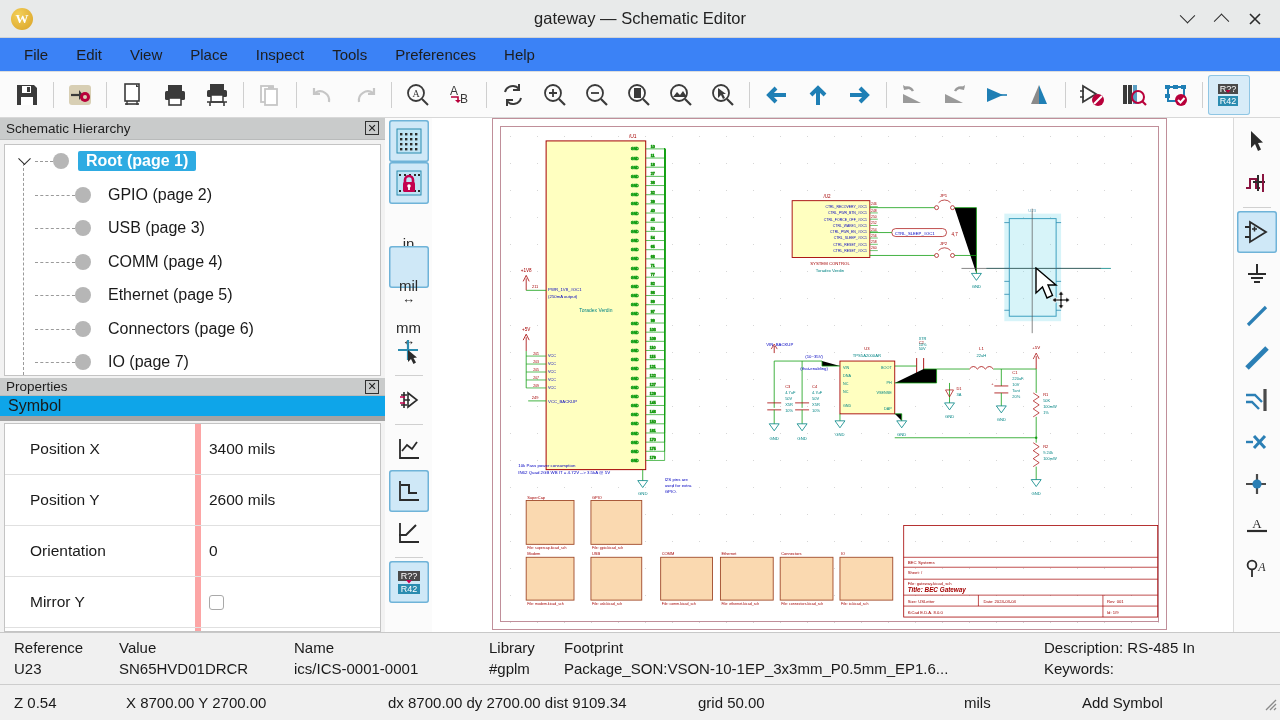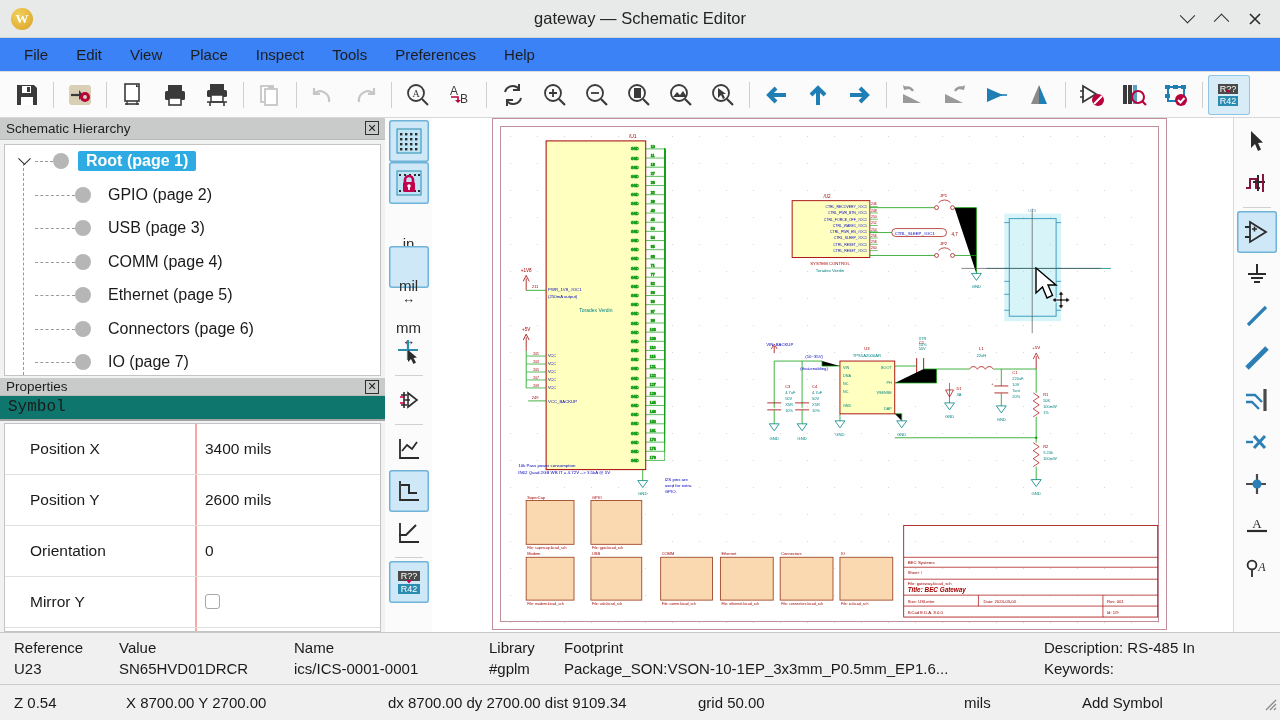--- a/index.html
+++ b/index.html
@@ -79,31 +79,31 @@
   .twisty .chev { width: 9px; height: 9px; border-width: 1.8px; }
   .dots { width: 40px; border-top: 1px dashed #9a9a9a; height: 0; margin-top: 1px; }
   .node-dot { width: 16px; height: 16px; border-radius: 50%; background: #b6b6b6; flex: 0 0 16px; }
   .tree-label { font-size: 16px; padding: 1px 8px; margin-left: 9px; color: #1a1a1a; white-space: nowrap; }
   .tree-row.selected .tree-label { background: #2eabe2; color: #ffffff; font-weight: bold; border-radius: 2px; }
   .vline { position: absolute; left: 18px; top: 18px; bottom: 0; width: 0; border-left: 1px dashed #9a9a9a; }
 
   .properties { flex: 1 1 auto; display: flex; flex-direction: column; min-height: 0; }
   .prop-subtitle {
     height: 30px; display: flex; align-items: center; padding-left: 8px;
-    font-size: 16px; background: #0f766e; border-bottom: 2px solid #a3a3a3; font-family: Liberation Mono, monospace;
+    font-size: 16px; background: #0ea5e9; border-bottom: 5px solid #a3a3a3;
   }
   .prop-body { flex: 1 1 auto; background: #ffffff; margin: 2px 4px 0 4px; border: 1px solid #c4c4c4; overflow: hidden; }
   .prop-group {
     height: 34px; display: flex; align-items: center; background: #e3e3e3;
     font-size: 15.5px; font-weight: bold; padding-left: 6px; border-bottom: 1px solid #cdcdcd;
   }
   .prop-group .chev { width: 9px; height: 9px; border-width: 1.8px; margin-right: 12px; }
   .prop-row { height: 51px; display: flex; align-items: center; border-bottom: 1px solid #e0e0e0; }
   .prop-key { width: 190px; flex: 0 0 190px; padding-left: 25px; font-size: 15.5px; color: #1a1a1a; }
-  .prop-val { flex: 1 1 auto; padding-left: 8px; font-size: 15.5px; color: #1a1a1a; border-left: 2px solid #fca5a5; height:100%; display:flex; align-items:center;}
+  .prop-val { flex: 1 1 auto; padding-left: 8px; font-size: 15.5px; color: #1a1a1a; border-left: 6px solid #fca5a5; height:100%; display:flex; align-items:center;}
   .checkbox { width: 15px; height: 15px; border: 1.5px solid #a9a9a9; border-radius: 3px; background: #fff; }
 
   
   .vtoolbar {
     width: 47px; flex: 0 0 47px; background: #fbfbfb; display: flex; flex-direction: column;
     align-items: center; padding-top: 2px;
   }
   .vtoolbar.right { border-left: 1px solid #dadada; }
   .vbtn { width: 40px; height: 42px; display: flex; align-items: center; justify-content: center; border-radius: 3px; cursor: default; }
   .vbtn.active { background: #cfe8f7; box-shadow: inset 0 0 0 1.5px #6fb3d8; }

